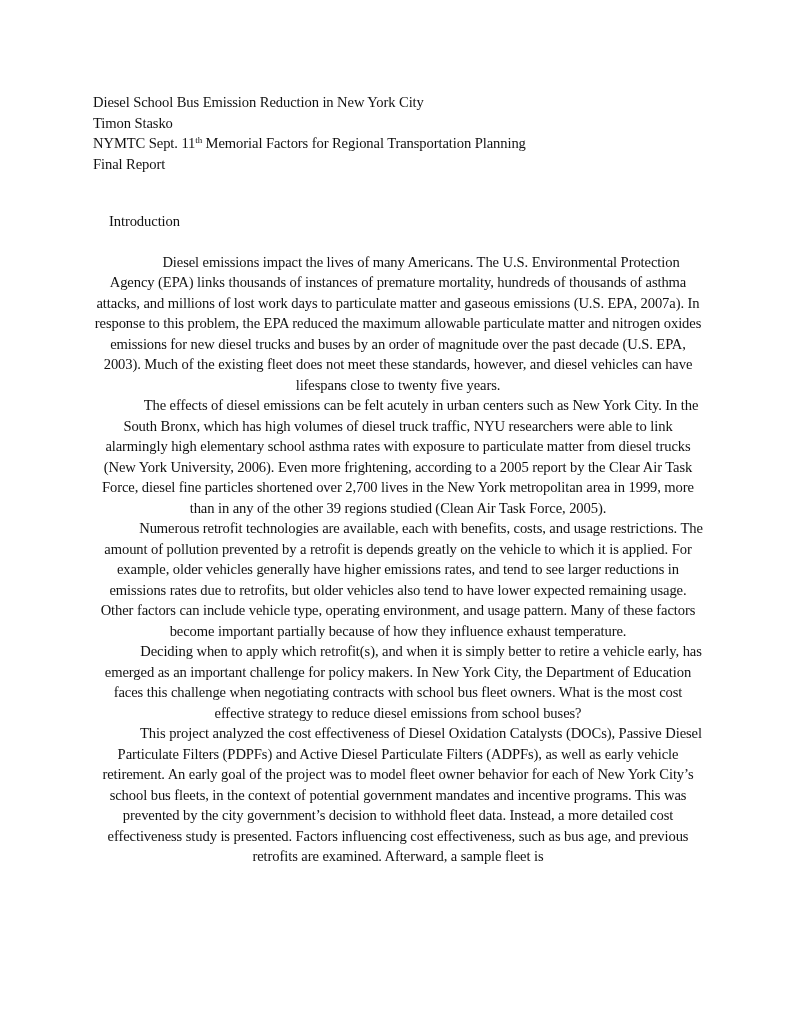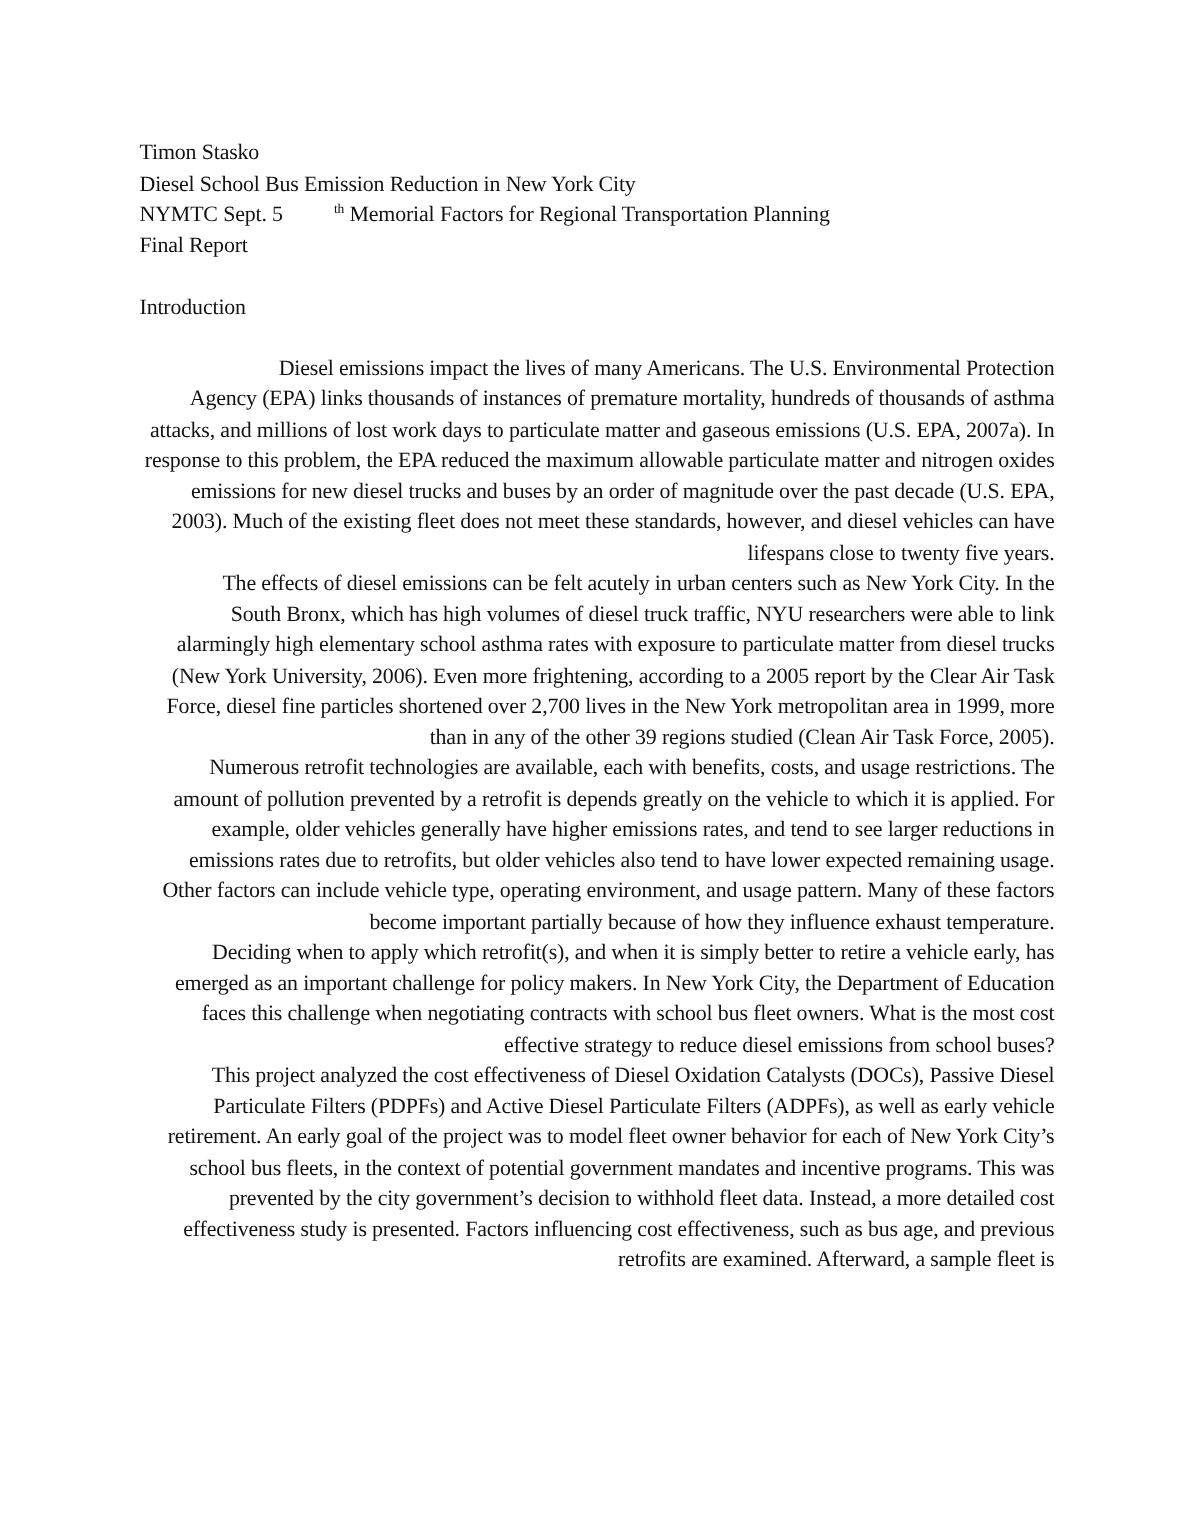--- a/index.html
+++ b/index.html
@@ -25,48 +25,47 @@
       letter-spacing: -0.1px;
     }
     .header-line {
       display: block;
       white-space: nowrap;
     }
     .header-line sup {
       font-size: 9px;
       line-height: 0;
       vertical-align: 5px;
-      margin-left: 34px;
     }
     .blank {
       height: 20.5px;
     }
     .section-heading {
       display: block;
-      margin: 0;
+      margin: 16px;
       font-weight: normal;
       font-size: 14.6px;
     }
     .para {
       margin: 0;
       text-indent: 46px;
-      text-align: right;
+      text-align: center;
     }
     .para.first {
       margin-top: 20.5px;
     }
   </style>
 </head>
 <body>
 
 <div class="page">
   <div class="header-block">
+    <span class="header-line">Diesel School Bus Emission Reduction in New York City</span>
     <span class="header-line">Timon Stasko</span>
-    <span class="header-line">Diesel School Bus Emission Reduction in New York City</span>
-    <span class="header-line"><span>NYMTC Sept. 5</span><sup>th</sup><span> Memorial Factors for Regional Transportation Planning</span></span>
+    <span class="header-line"><span>NYMTC Sept. 11</span><sup>th</sup><span> Memorial Factors for Regional Transportation Planning</span></span>
     <span class="header-line">Final Report</span>
   </div>
 
   <div class="blank"></div>
 
   <h2 class="section-heading">Introduction</h2>
 
   <p class="para first">Diesel emissions impact the lives of many Americans. The U.S. Environmental Protection Agency (EPA) links thousands of instances of premature mortality, hundreds of thousands of asthma attacks, and millions of lost work days to particulate matter and gaseous emissions (U.S. EPA, 2007a). In response to this problem, the EPA reduced the maximum allowable particulate matter and nitrogen oxides emissions for new diesel trucks and buses by an order of magnitude over the past decade (U.S. EPA, 2003).  Much of the existing fleet does not meet these standards, however, and diesel vehicles can have lifespans close to twenty five years.</p>
   <p class="para">The effects of diesel emissions can be felt acutely in urban centers such as New York City. In the South Bronx, which has high volumes of diesel truck traffic, NYU researchers were able to link alarmingly high elementary school asthma rates with exposure to particulate matter from diesel trucks (New York University, 2006). Even more frightening, according to a 2005 report by the Clear Air Task Force, diesel fine particles shortened over 2,700 lives in the New York metropolitan area in 1999, more than in any of the other 39 regions studied (Clean Air Task Force, 2005).</p>
   <p class="para">Numerous retrofit technologies are available, each with benefits, costs, and usage restrictions. The amount of pollution prevented by a retrofit is depends greatly on the vehicle to which it is applied. For example, older vehicles generally have higher emissions rates, and tend to see larger reductions in emissions rates due to retrofits, but older vehicles also tend to have lower expected remaining usage. Other factors can include vehicle type, operating environment, and usage pattern. Many of these factors become important partially because of how they influence exhaust temperature.</p>

